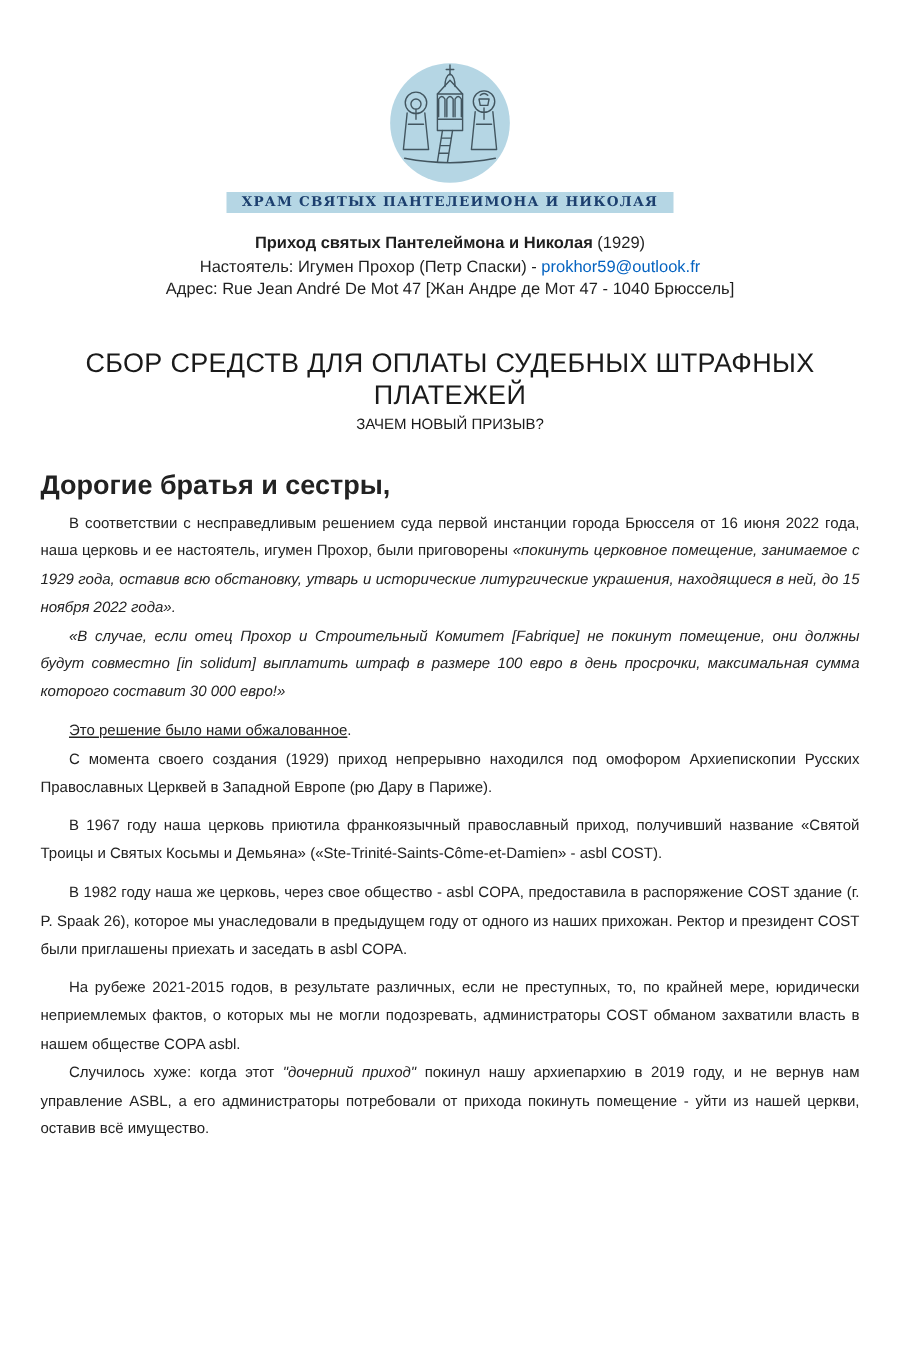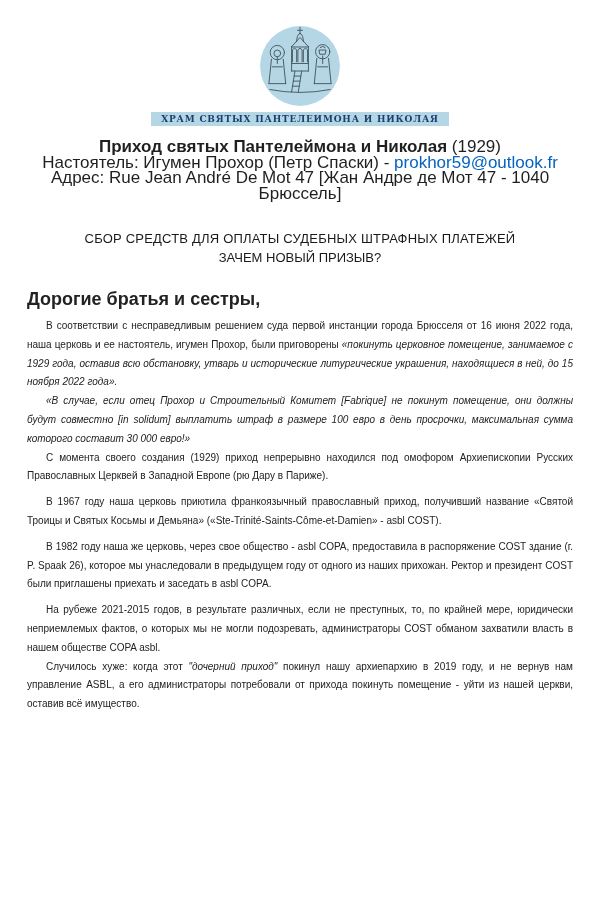--- a/index.html
+++ b/index.html
@@ -8,42 +8,43 @@
     --logo-bg:#b5d6e4;
     --logo-line:#42555f;
     --banner-text:#1c3f6e;
   }
   *{box-sizing:border-box;}
   body{margin:0;background:#ffffff;}
   .page{
     position:relative;width:600px;height:876px;background:#fff;
     font-family:"Liberation Sans",sans-serif;color:var(--text);
     overflow:hidden;
+    margin-top:16px;
   }
   .inner{padding:24px 27px 0 27px;}
 
   
   .logo-area{text-align:center;}
   .logo-svg{width:84px;height:84px;display:block;margin:0 auto;}
   .logo-banner{
     display:inline-block;margin-top:3px;padding:1px 10px;
     background:var(--logo-bg);color:var(--banner-text);
     font-family:"DejaVu Serif",serif;font-weight:bold;
     font-size:9px;letter-spacing:0.8px;line-height:12px;
   }
 
   
-  .header-block{margin-top:13px;text-align:center;font-size:17px;line-height:15.5px;color:#1f1f1f;}
+  .header-block{margin-top:13px;text-align:center;font-size:11px;line-height:15.5px;color:#1f1f1f;}
   .bold{font-weight:bold;}
   a{color:var(--link);cursor:pointer;}
 
   
   .title-block{margin-top:30px;text-align:center;color:#1a1a1a;}
-  .title-main{font-size:13px;letter-spacing:0.2px;}
-  .title-sub{font-size:13px;margin-top:4px;}
+  .title-main{font-size:18px;letter-spacing:0.2px;}
+  .title-sub{font-size:10px;margin-top:4px;}
 
   
   .salutation{margin-top:24px;font-size:18px;font-weight:bold;}
   .body-para{margin:0;font-size:10px;line-height:18.8px;text-align:justify;text-indent:19px;}
   .body-para.gap{margin-top:7px;}
   .italic{font-style:italic;}
   .underline{text-decoration:underline;}
 </style>
 </head>
 <body>
@@ -93,20 +94,21 @@
     <div class="title-block">
       <div class="title-main">СБОР СРЕДСТВ ДЛЯ ОПЛАТЫ СУДЕБНЫХ ШТРАФНЫХ ПЛАТЕЖЕЙ</div>
       <div class="title-sub">ЗАЧЕМ НОВЫЙ ПРИЗЫВ?</div>
     </div>
 
     <div class="salutation">Дорогие братья и сестры,</div>
 
     <div>
         <p class="body-para gap"><span>В соответствии с несправедливым решением суда первой инстанции города Брюсселя от 16 июня 2022 года, наша церковь и ее настоятель, игумен Прохор, были приговорены </span><span class="italic">«покинуть церковное помещение, занимаемое с 1929 года, оставив всю обстановку, утварь и исторические литургические украшения, находящиеся в ней, до 15 ноября 2022 года».</span></p>
         <p class="body-para"><span class="italic">«В случае, если отец Прохор и Строительный Комитет [Fabrique] не покинут помещение, они должны будут совместно [in solidum] выплатить штраф в размере 100 евро в день просрочки, максимальная сумма которого составит 30 000 евро!»</span></p>
+        <p class="body-para gap"><span class="underline">Это решение было нами обжалованное</span><span>.</span></p>
         <p class="body-para"><span>С момента своего создания (1929) приход непрерывно находился под омофором Архиепископии Русских Православных Церквей в Западной Европе (рю Дару в Париже).</span></p>
         <p class="body-para gap"><span>В 1967 году наша церковь приютила франкоязычный православный приход, получивший название «Святой Троицы и Святых Косьмы и Демьяна» («Ste-Trinité-Saints-Côme-et-Damien» - asbl COST).</span></p>
         <p class="body-para gap"><span>В 1982 году наша же церковь, через свое общество - asbl COPA, предоставила в распоряжение COST здание (г. P. Spaak 26), которое мы унаследовали в предыдущем году от одного из наших прихожан. Ректор и президент COST были приглашены приехать и заседать в asbl COPA.</span></p>
         <p class="body-para gap"><span>На рубеже 2021-2015 годов, в результате различных, если не преступных, то, по крайней мере, юридически неприемлемых фактов, о которых мы не могли подозревать, администраторы COST обманом захватили власть в нашем обществе COPA asbl.</span></p>
         <p class="body-para"><span>Случилось хуже: когда этот </span><span class="italic">"дочерний приход"</span><span> покинул нашу архиепархию в 2019 году, и не вернув нам управление ASBL, а его администраторы потребовали от прихода покинуть помещение - уйти из нашей церкви, оставив всё имущество.</span></p>
       </div>
 
   </div>
 </div>
 

